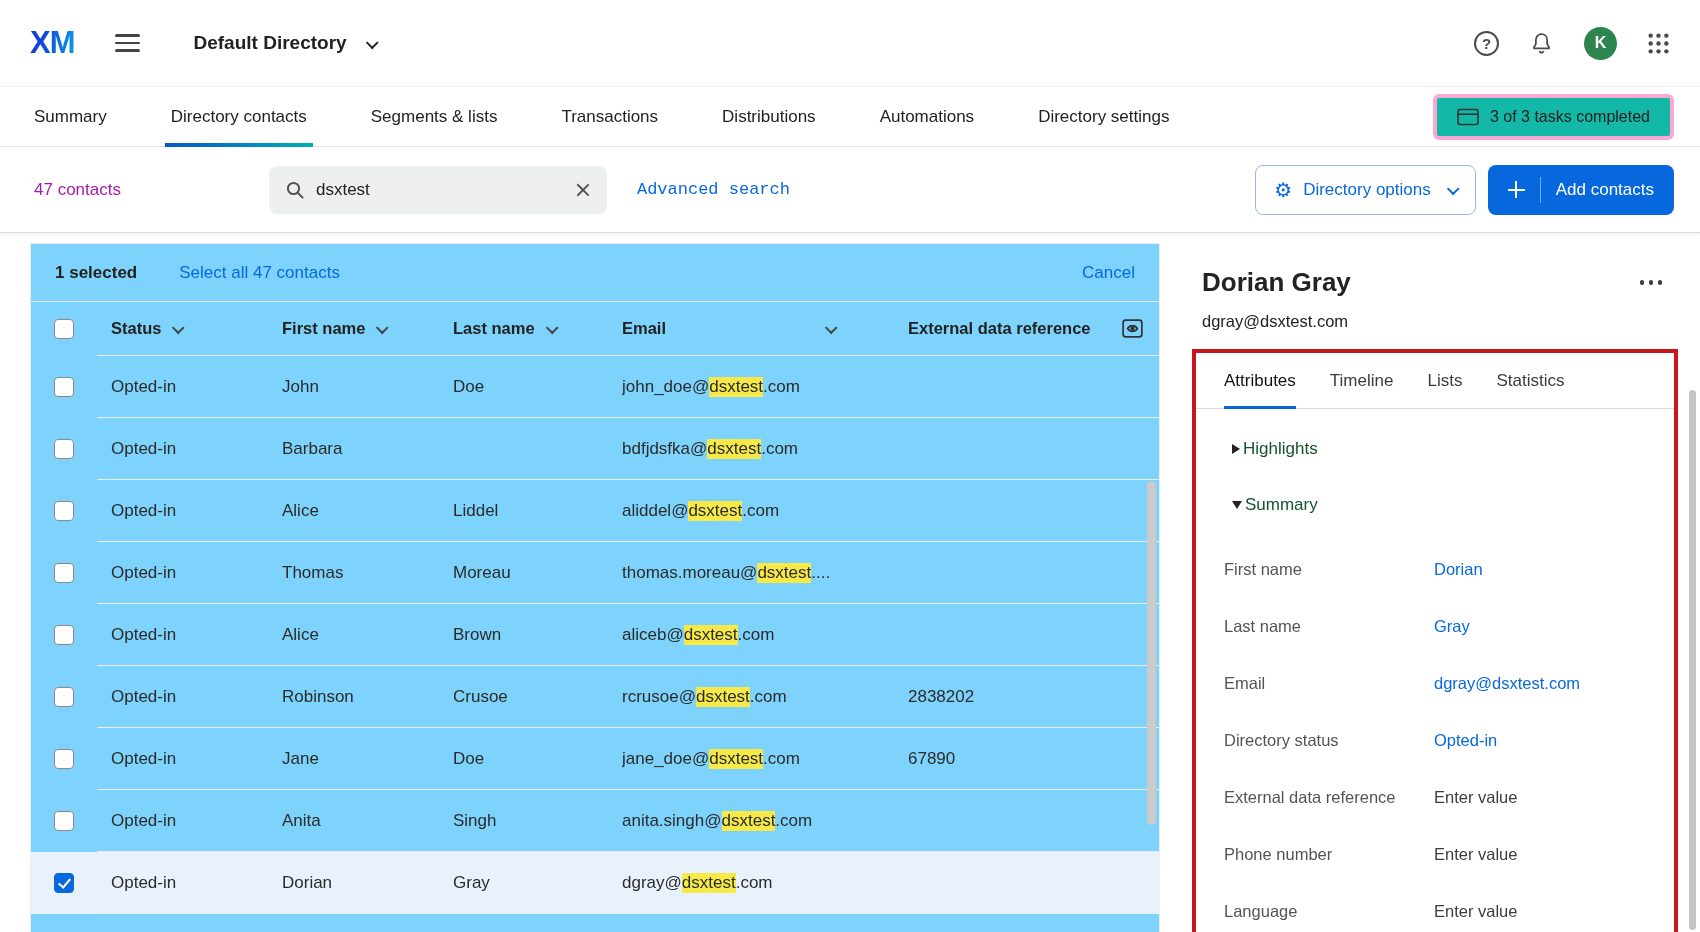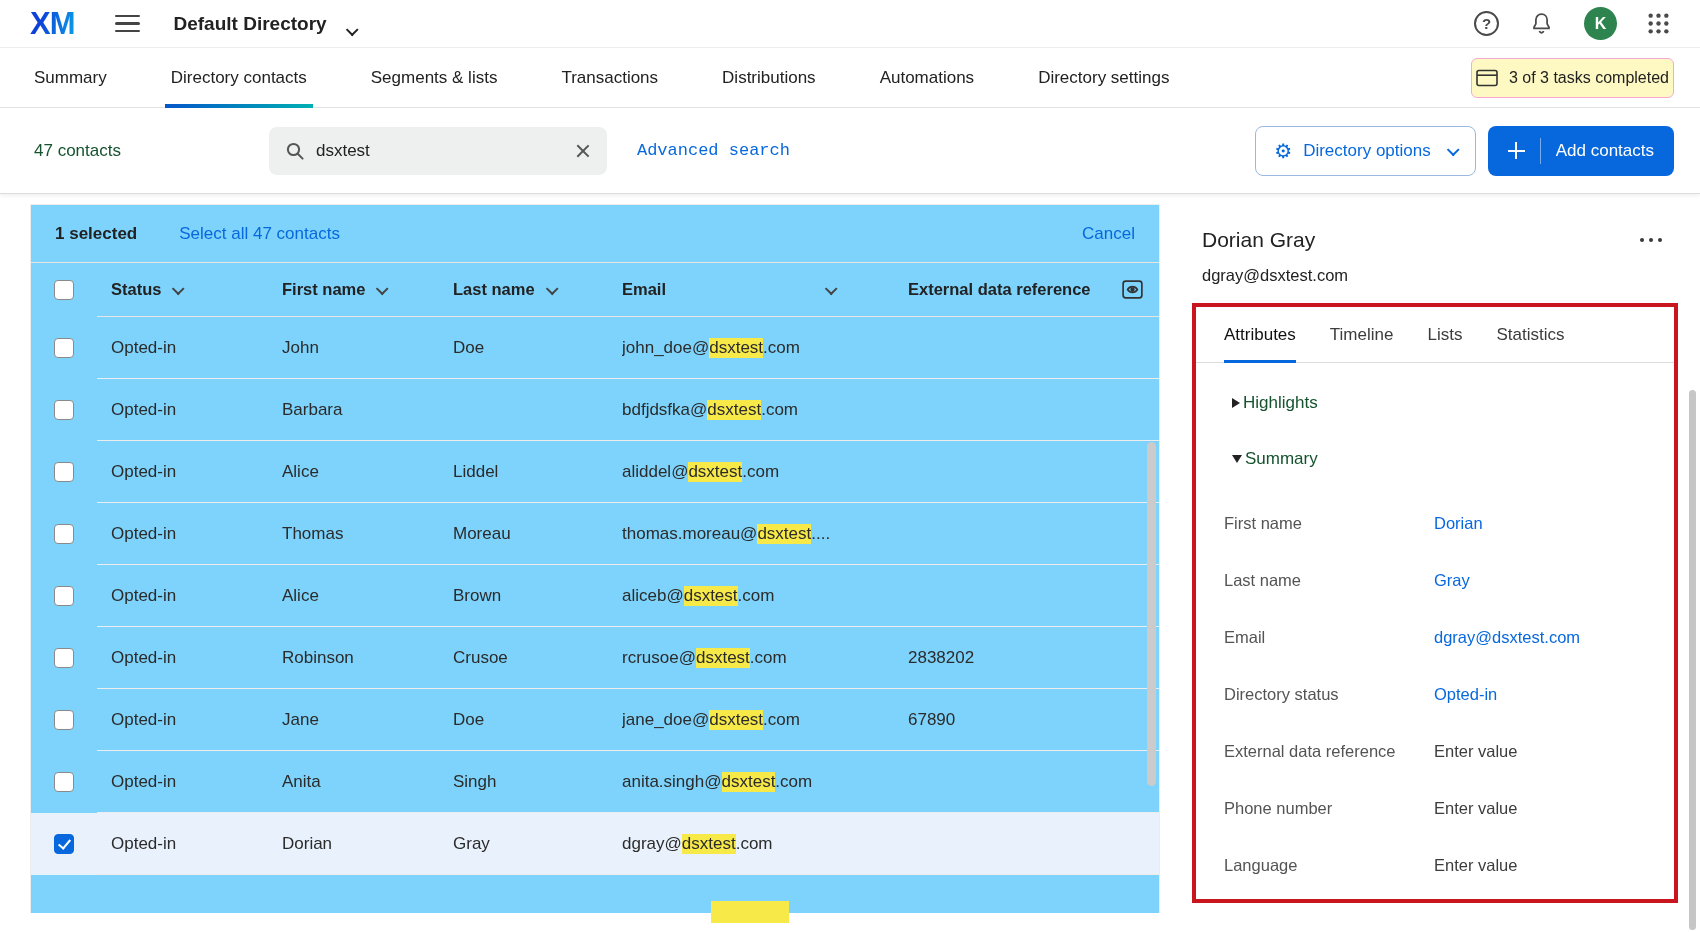--- a/index.html
+++ b/index.html
@@ -9,46 +9,46 @@
     --accent-blue:#0768dd; --highlight-yellow:#f7e948; --annotation-red:#c9151e;
     --avatar-green:#2e844e; --selected-row:#e9f2fc;
     --tab-grad-start:#0557c9; --tab-grad-end:#00b0b3;
   }
   .chev{width:9px;height:9px;border-right:2px solid currentColor;border-bottom:2px solid currentColor;
     display:inline-block;transform:rotate(45deg) translateY(-1px);}
   .tri-r{width:0;height:0;border-left:8px solid #222;border-top:5px solid transparent;border-bottom:5px solid transparent;}
   .tri-d{width:0;height:0;border-top:8px solid #222;border-left:5px solid transparent;border-right:5px solid transparent;}
 
   
-  .topbar{height:48px;display:flex;align-items:center;padding:0 30px;border-bottom:1px solid #ededed;}
+  .topbar{height:87px;display:flex;align-items:center;padding:0 30px;border-bottom:1px solid #ededed;}
   .logo{font-size:31px;font-weight:bold;letter-spacing:-1px;
     background:linear-gradient(100deg,#0e41d8 25%,#0a9ae8 95%);-webkit-background-clip:text;background-clip:text;color:transparent;}
   .hamburger{width:25px;margin-left:40px;cursor:pointer;}
   .hamburger span{display:block;height:2.5px;background:#444;border-radius:2px;margin:5px 0;}
-  .dirsel{display:flex;align-items:flex-end;gap:20px;margin-left:34px;font-size:19px;font-weight:600;color:#222;cursor:pointer;}
+  .dirsel{display:flex;align-items:center;gap:20px;margin-left:54px;font-size:19px;font-weight:600;color:#222;cursor:pointer;}
   .top-icons{margin-left:auto;display:flex;align-items:center;gap:30px;}
   .help{width:25px;height:25px;border:2px solid #4a4a4a;border-radius:50%;display:flex;align-items:center;justify-content:center;
     font-size:15px;font-weight:bold;color:#4a4a4a;cursor:pointer;}
   .iconbtn{display:flex;align-items:center;cursor:pointer;}
   .avatar{width:33px;height:33px;border-radius:50%;background:var(--avatar-green);color:#fff;font-size:16px;font-weight:bold;
     display:flex;align-items:center;justify-content:center;cursor:pointer;}
 
   
   .navbar{height:60px;display:flex;align-items:stretch;padding:0 26px 0 34px;border-bottom:1px solid #e4e4e4;}
   .navtabs{display:flex;gap:64px;}
   .navtab{display:flex;align-items:center;font-size:17px;color:#222;position:relative;cursor:pointer;white-space:nowrap;}
   .navtab.active::after{content:"";position:absolute;left:-6px;right:-6px;bottom:-1px;height:4px;
     background:linear-gradient(90deg,var(--tab-grad-start),var(--tab-grad-end));}
-  .tasksbtn{margin-left:auto;align-self:center;display:flex;align-items:center;gap:11px;border:1px solid #f9a8d4;border-radius:6px;
-    padding:10px 4px;font-size:16px;color:#222;background:#fef9c3;cursor:pointer;white-space:nowrap;}
+  .tasksbtn{margin-left:auto;align-self:center;display:flex;align-items:center;gap:11px;border:4px solid #f9a8d4;border-radius:6px;
+    padding:10px 20px;font-size:16px;color:#222;background:#14b8a6;cursor:pointer;white-space:nowrap;}
 
   
   .toolbar{height:86px;display:flex;align-items:center;padding:0 26px 0 34px;border-bottom:1px solid #dcdcdc;
     box-shadow:0 2px 4px rgba(0,0,0,.06);position:relative;z-index:2;background:#fff;}
-  .count{font-size:17px;color:#14532d;}
+  .count{font-size:17px;color:#a21caf;}
   .searchbox{margin-left:148px;width:338px;height:48px;background:#eef0f0;border-radius:8px;display:flex;align-items:center;
     padding:0 16px;gap:11px;}
   .searchbox input{flex:1;border:none;background:transparent;outline:none;font-size:17px;font-family:inherit;color:#222;min-width:0;}
   .xmark{position:relative;width:16px;height:16px;cursor:pointer;flex:0 0 auto;}
   .xmark::before,.xmark::after{content:"";position:absolute;left:7px;top:0;width:1.8px;height:16px;background:#555;}
   .xmark::before{transform:rotate(45deg);} .xmark::after{transform:rotate(-45deg);}
   .advsearch{margin-left:30px;color:var(--accent-blue);font-size:17px;cursor:pointer;text-decoration:none;font-family:Liberation Mono, monospace;}
   .toolbar-right{margin-left:auto;display:flex;gap:12px;}
   .btn-outline{display:flex;align-items:center;gap:11px;height:50px;padding:0 18px;border:1px solid #9ab8e0;border-radius:8px;
     background:#fff;color:var(--accent-blue);font-size:17px;cursor:pointer;}
@@ -90,21 +90,21 @@
   .trow.selected{background:var(--selected-row);}
   mark{background:var(--highlight-yellow);color:inherit;padding:1px 0;}
   .sliver{height:22px;width:78px;background:var(--highlight-yellow);margin-left:600px;margin-top:26px;align-self:flex-start;}
 
   .tscroll{position:absolute;right:3px;top:237px;width:9px;height:344px;background:#cbcbcb;border-radius:5px;}
   .pagescroll{position:absolute;left:1689px;top:390px;width:7px;height:540px;background:#c6c6c6;border-radius:4px;}
 
   
   .panel{margin-left:32px;width:486px;padding-top:24px;position:relative;flex:0 0 auto;}
   .panel-namerow{display:flex;align-items:center;padding:0 10px 0 10px;}
-  .panel-name{font-size:21px;font-weight:normal;color:#222;}
+  .panel-name{font-size:26px;font-weight:bold;color:#222;}
   .dots{display:flex;gap:4.5px;margin-left:auto;margin-right:6px;cursor:pointer;}
   .dots i{width:4.5px;height:4.5px;border-radius:50%;background:#3a3a3a;}
   .panel-email{margin-top:14px;padding-left:10px;font-size:16.5px;color:#222;}
   .redbox{margin-top:18px;border:4px solid var(--annotation-red);height:600px;overflow:hidden;}
   .ptabs{display:flex;gap:34px;padding:0 28px;height:56px;border-bottom:1px solid #dcdcdc;align-items:stretch;}
   .ptab{display:flex;align-items:center;font-size:17px;color:#3c3c3c;position:relative;cursor:pointer;}
   .ptab.active{font-weight:normal;color:#111;}
   .ptab.active::after{content:"";position:absolute;left:0;right:0;bottom:-1px;height:3px;background:var(--accent-blue);}
   .sectionrow{display:flex;align-items:center;gap:3px;padding:0 36px;font-size:17px;color:#14532d;cursor:pointer;}
   .row-highlights{margin-top:30px;}

